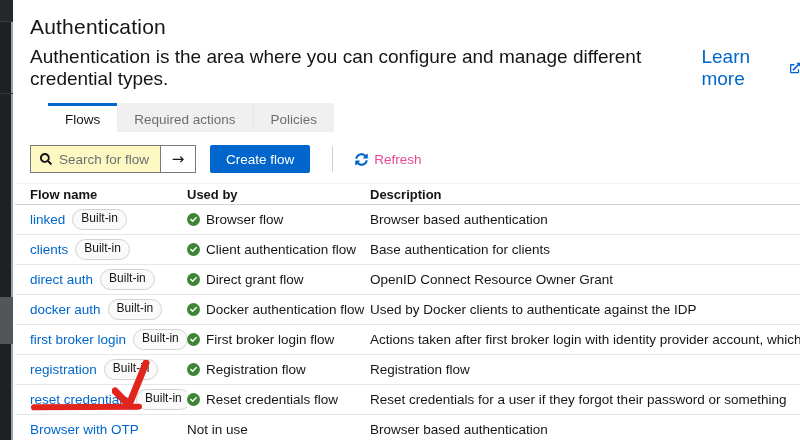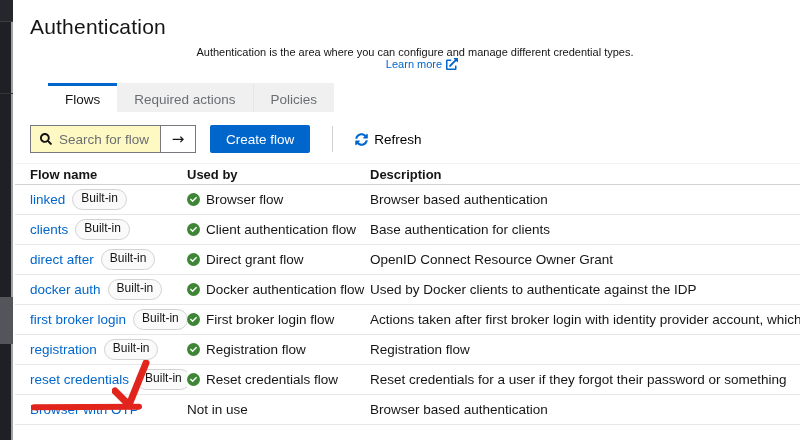--- a/index.html
+++ b/index.html
@@ -12,21 +12,21 @@
                background:#1d2125; border-right:2px solid #9fa2a5; }
   .rail-top { position:absolute; left:0; top:0; width:13px; height:22px;
               background:#24282c; border-bottom:1px solid #3a3e42; }
   .rail-div2 { position:absolute; left:0; top:93px; width:13px; height:1px; background:#32363a; }
   .rail-thumb { position:absolute; left:0; top:297px; width:13px; height:47px; background:#52565a; }
 
   .main { position:absolute; left:15px; top:8px; width:785px; height:440px; }
 
   .page-header { padding:7px 0 0 15px; }
   h1.title { font-size:21px; font-weight:500; color:#151515; letter-spacing:0.2px; }
-  .desc-row { margin-top:7px; font-size:11px; color:#151515; display:flex; align-items:center;flex-direction:column; }
+  .desc-row { margin-top:7px; font-size:19px; color:#151515; display:flex; align-items:center; }
   .learn-more { margin-left:14px; color:#0066cc; text-decoration:none; display:inline-flex;
                 align-items:center; gap:4px; cursor:pointer; }
   .learn-more svg { width:12px; height:12px; fill:#0066cc; }
 
   
   .tabs { display:flex; margin:13px 0 0 33px; height:29px; }
   .tab { height:29px; display:flex; align-items:center; padding:0 17px; font-size:13.5px;
          color:#6a6e73; background:#f0f0f0; border-top:3px solid #f0f0f0;
          border-left:1px solid #e6e6e6; cursor:pointer; }
   .tab:first-child { border-left:none; }
@@ -41,21 +41,21 @@
   .search-input { border:none; outline:none; width:100%; margin-left:7px; font-size:13.5px;
                   font-family:"Liberation Sans", sans-serif; color:#151515; background:transparent; }
   .search-input::placeholder { color:#6a6e73; opacity:1; }
   .arrow-btn { width:35px; height:100%; border:none; border-left:1px solid #76797d; background:#fff;
                font-size:15px; color:#151515; cursor:pointer; line-height:1;
                font-family:"DejaVu Sans","Liberation Sans",sans-serif; }
   .primary-btn { margin-left:14px; height:28px; padding:0 16px; background:#0066cc; color:#fff;
                  border:none; border-radius:2px; font-size:13.5px; cursor:pointer;
                  font-family:"Liberation Sans", sans-serif; }
   .v-divider { width:1px; height:26px; background:#d2d2d2; margin:0 22px; }
-  .refresh { display:inline-flex; align-items:center; gap:6px; color:#000000; font-size:13.5px;
+  .refresh { display:inline-flex; align-items:center; gap:6px; color:#ec4899; font-size:13.5px;
              text-decoration:none; cursor:pointer; }
   .refresh svg { width:13px; height:13px; fill:#0066cc; }
 
   
   .flow-table { margin:10px 0 0 0; }
   .thead { display:flex; align-items:center; height:22px; border-top:1px solid #f2f2f2;
            border-bottom:1px solid #d2d2d2; font-size:13px; font-weight:700; }
   .trow { display:flex; align-items:center; height:30px; border-bottom:1px solid #e7e7e7;
           font-size:13.5px; }
   .col.name { width:172px; padding-left:15px; flex:none; display:flex; align-items:center;
@@ -157,21 +157,21 @@
         <circle cx="8" cy="8" r="8" fill="#3e8635"></circle>
         <path d="M6.9 11.4 L3.6 8.1 L4.8 6.9 L6.9 9 L11.2 4.7 L12.4 5.9 Z" fill="#ffffff"></path>
       </svg>
       <span class="used-text">Client authentication flow</span>
     </div>
     <div class="col desc">Base authentication for clients</div>
   </div>
 
   <div class="trow">
     <div class="col name">
-      <a class="flow-link">direct after</a>
+      <a class="flow-link">direct auth</a>
       <span class="badge">Built-in</span>
     </div>
     <div class="col used">
       <svg class="check-ic" viewBox="0 0 16 16" aria-hidden="true">
         <circle cx="8" cy="8" r="8" fill="#3e8635"></circle>
         <path d="M6.9 11.4 L3.6 8.1 L4.8 6.9 L6.9 9 L11.2 4.7 L12.4 5.9 Z" fill="#ffffff"></path>
       </svg>
       <span class="used-text">Direct grant flow</span>
     </div>
     <div class="col desc">OpenID Connect Resource Owner Grant</div>

